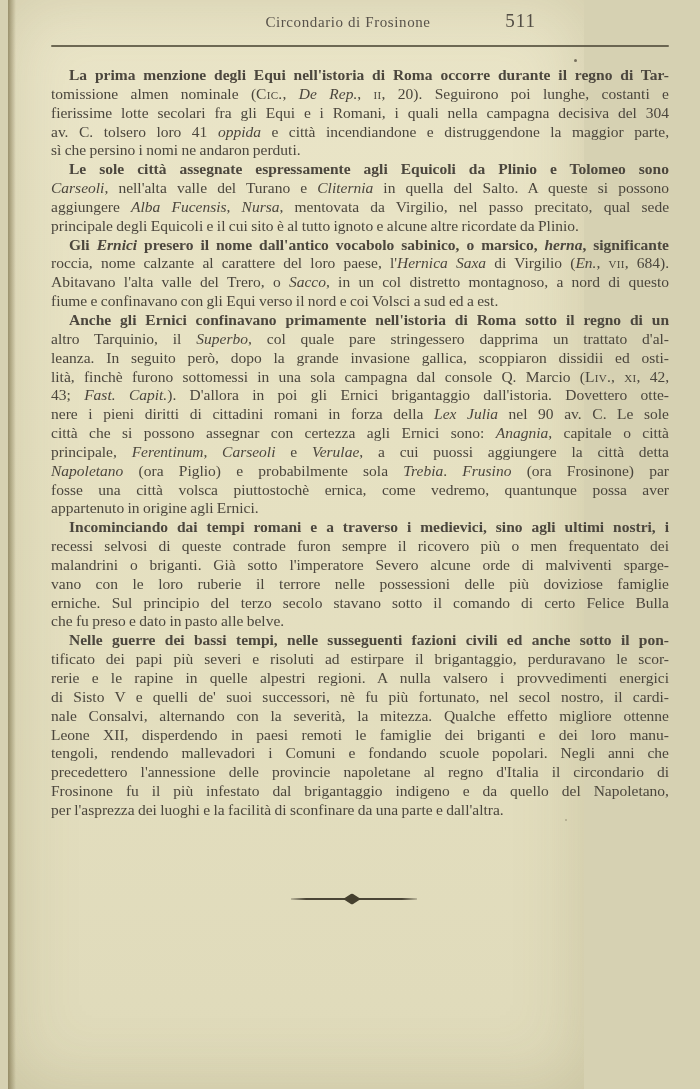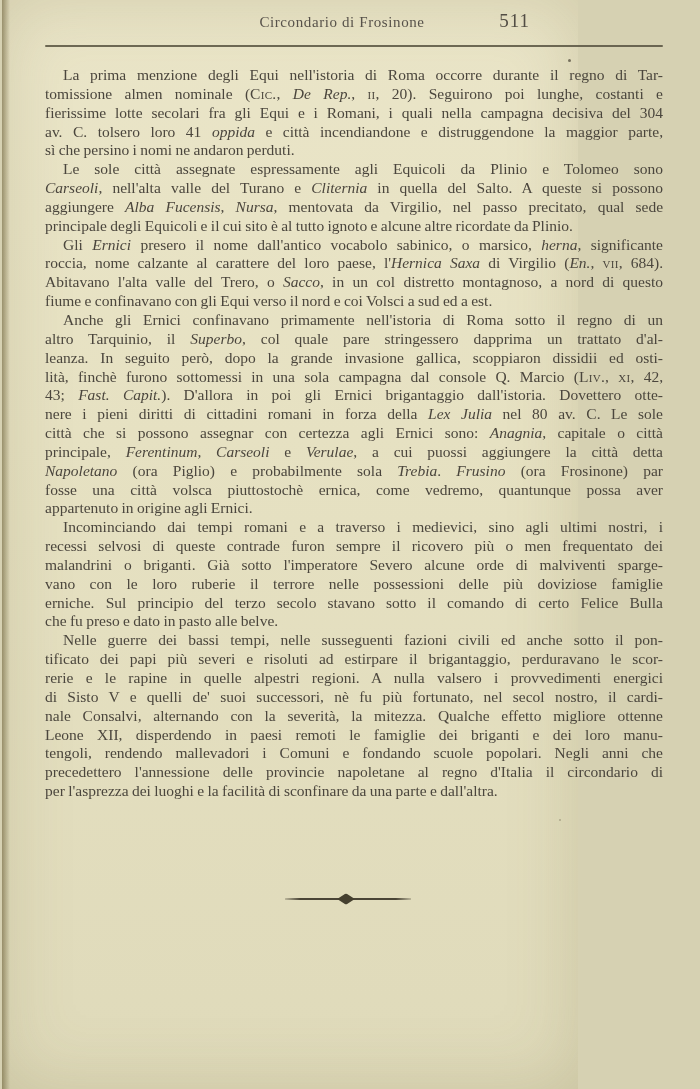--- a/index.html
+++ b/index.html
@@ -8,21 +8,21 @@
     width: 700px;
     height: 1089px;
     overflow: hidden;
   }
   body {
     font-family: "Liberation Serif", "DejaVu Serif", serif;
     background: #d6d1b2;
   }
   .page {
     position: absolute;
-    left: 2px; top: 0;
+    left: 8px; top: 0;
     width: 576px;
     height: 1089px;
     background: linear-gradient(180deg, #eae5c8 0%, #e6e1c2 40%, #dfdaba 100%);
     box-shadow: inset 0 0 70px rgba(125, 112, 70, 0.22);
   }
   .edge-shadow-left {
     position: absolute;
     left: 0; top: 0;
     width: 8px; height: 1089px;
     background: linear-gradient(90deg, rgba(100, 88, 48, 0.55), rgba(100, 88, 48, 0));
@@ -64,21 +64,21 @@
     font-size: 15.5px;
     line-height: 18.85px;
     word-spacing: -0.5px;
   }
   .line {
     height: 18.85px;
     overflow: hidden;
     text-align: justify;
     text-align-last: justify;
   }
-  .line.first { text-indent: 18px; }
+  .line.first { text-indent: 18px; font-weight: bold; }
   .line.last  { text-align-last: left; }
   .i  { font-style: italic; }
   .sc { font-variant: small-caps; letter-spacing: 0.3px; }
   .divider {
     position: absolute;
     left: 283px;
     top: 891px;
     width: 126px;
     height: 15px;
   }
@@ -136,40 +136,41 @@
       <div class="line last"><span>principale degli Equicoli e il cui sito è al tutto ignoto e alcune altre ricordate da Plinio.</span></div>
       <div class="line first"><span>Gli </span><span class="i">Ernici</span><span> presero il nome dall'antico vocabolo sabinico, o marsico, </span><span class="i">herna</span><span>, significante</span></div>
       <div class="line"><span>roccia, nome calzante al carattere del loro paese, l'</span><span class="i">Hernica Saxa</span><span> di Virgilio (</span><span class="i">En.</span><span>, </span><span class="sc">vii</span><span>, 684).</span></div>
       <div class="line"><span>Abitavano l'alta valle del Trero, o </span><span class="i">Sacco</span><span>, in un col distretto montagnoso, a nord di questo</span></div>
       <div class="line last"><span>fiume e confinavano con gli Equi verso il nord e coi Volsci a sud ed a est.</span></div>
       <div class="line first"><span>Anche gli Ernici confinavano primamente nell'istoria di Roma sotto il regno di un</span></div>
       <div class="line"><span>altro Tarquinio, il </span><span class="i">Superbo</span><span>, col quale pare stringessero dapprima un trattato d'al-</span></div>
       <div class="line"><span>leanza. In seguito però, dopo la grande invasione gallica, scoppiaron dissidii ed osti-</span></div>
       <div class="line"><span>lità, finchè furono sottomessi in una sola campagna dal console Q. Marcio (</span><span class="sc">Liv.</span><span>, </span><span class="sc">xi</span><span>, 42,</span></div>
       <div class="line"><span>43; </span><span class="i">Fast. Capit.</span><span>). D'allora in poi gli Ernici brigantaggio dall'istoria. Dovettero otte-</span></div>
-      <div class="line"><span>nere i pieni diritti di cittadini romani in forza della </span><span class="i">Lex Julia</span><span> nel 80 av. C. Le sole</span></div>
+      <div class="line"><span>nere i pieni diritti di cittadini romani in forza della </span><span class="i">Lex Julia</span><span> nel 90 av. C. Le sole</span></div>
       <div class="line"><span>città che si possono assegnar con certezza agli Ernici sono: </span><span class="i">Anagnia</span><span>, capitale o città</span></div>
       <div class="line"><span>principale, </span><span class="i">Ferentinum</span><span>, </span><span class="i">Carseoli</span><span> e </span><span class="i">Verulae</span><span>, a cui puossi aggiungere la città detta</span></div>
       <div class="line"><span class="i">Napoletano</span><span> (ora Piglio) e probabilmente sola </span><span class="i">Trebia</span><span>. </span><span class="i">Frusino</span><span> (ora Frosinone) par</span></div>
       <div class="line"><span>fosse una città volsca piuttostochè ernica, come vedremo, quantunque possa aver</span></div>
       <div class="line last"><span>appartenuto in origine agli Ernici.</span></div>
       <div class="line first"><span>Incominciando dai tempi romani e a traverso i medievici, sino agli ultimi nostri, i</span></div>
       <div class="line"><span>recessi selvosi di queste contrade furon sempre il ricovero più o men frequentato dei</span></div>
       <div class="line"><span>malandrini o briganti. Già sotto l'imperatore Severo alcune orde di malviventi sparge-</span></div>
       <div class="line"><span>vano con le loro ruberie il terrore nelle possessioni delle più doviziose famiglie</span></div>
       <div class="line"><span>erniche. Sul principio del terzo secolo stavano sotto il comando di certo Felice Bulla</span></div>
       <div class="line last"><span>che fu preso e dato in pasto alle belve.</span></div>
       <div class="line first"><span>Nelle guerre dei bassi tempi, nelle susseguenti fazioni civili ed anche sotto il pon-</span></div>
       <div class="line"><span>tificato dei papi più severi e risoluti ad estirpare il brigantaggio, perduravano le scor-</span></div>
       <div class="line"><span>rerie e le rapine in quelle alpestri regioni. A nulla valsero i provvedimenti energici</span></div>
       <div class="line"><span>di Sisto V e quelli de' suoi successori, nè fu più fortunato, nel secol nostro, il cardi-</span></div>
       <div class="line"><span>nale Consalvi, alternando con la severità, la mitezza. Qualche effetto migliore ottenne</span></div>
       <div class="line"><span>Leone XII, disperdendo in paesi remoti le famiglie dei briganti e dei loro manu-</span></div>
       <div class="line"><span>tengoli, rendendo mallevadori i Comuni e fondando scuole popolari. Negli anni che</span></div>
       <div class="line"><span>precedettero l'annessione delle provincie napoletane al regno d'Italia il circondario di</span></div>
+      <div class="line"><span>Frosinone fu il più infestato dal brigantaggio indigeno e da quello del Napoletano,</span></div>
       <div class="line last"><span>per l'asprezza dei luoghi e la facilità di sconfinare da una parte e dall'altra.</span></div>
     </div>
 
   <div class="divider">
     <div class="divider-line"></div>
     <div class="divider-diamond"></div>
   </div>
 </div>
 
 </body></html>

